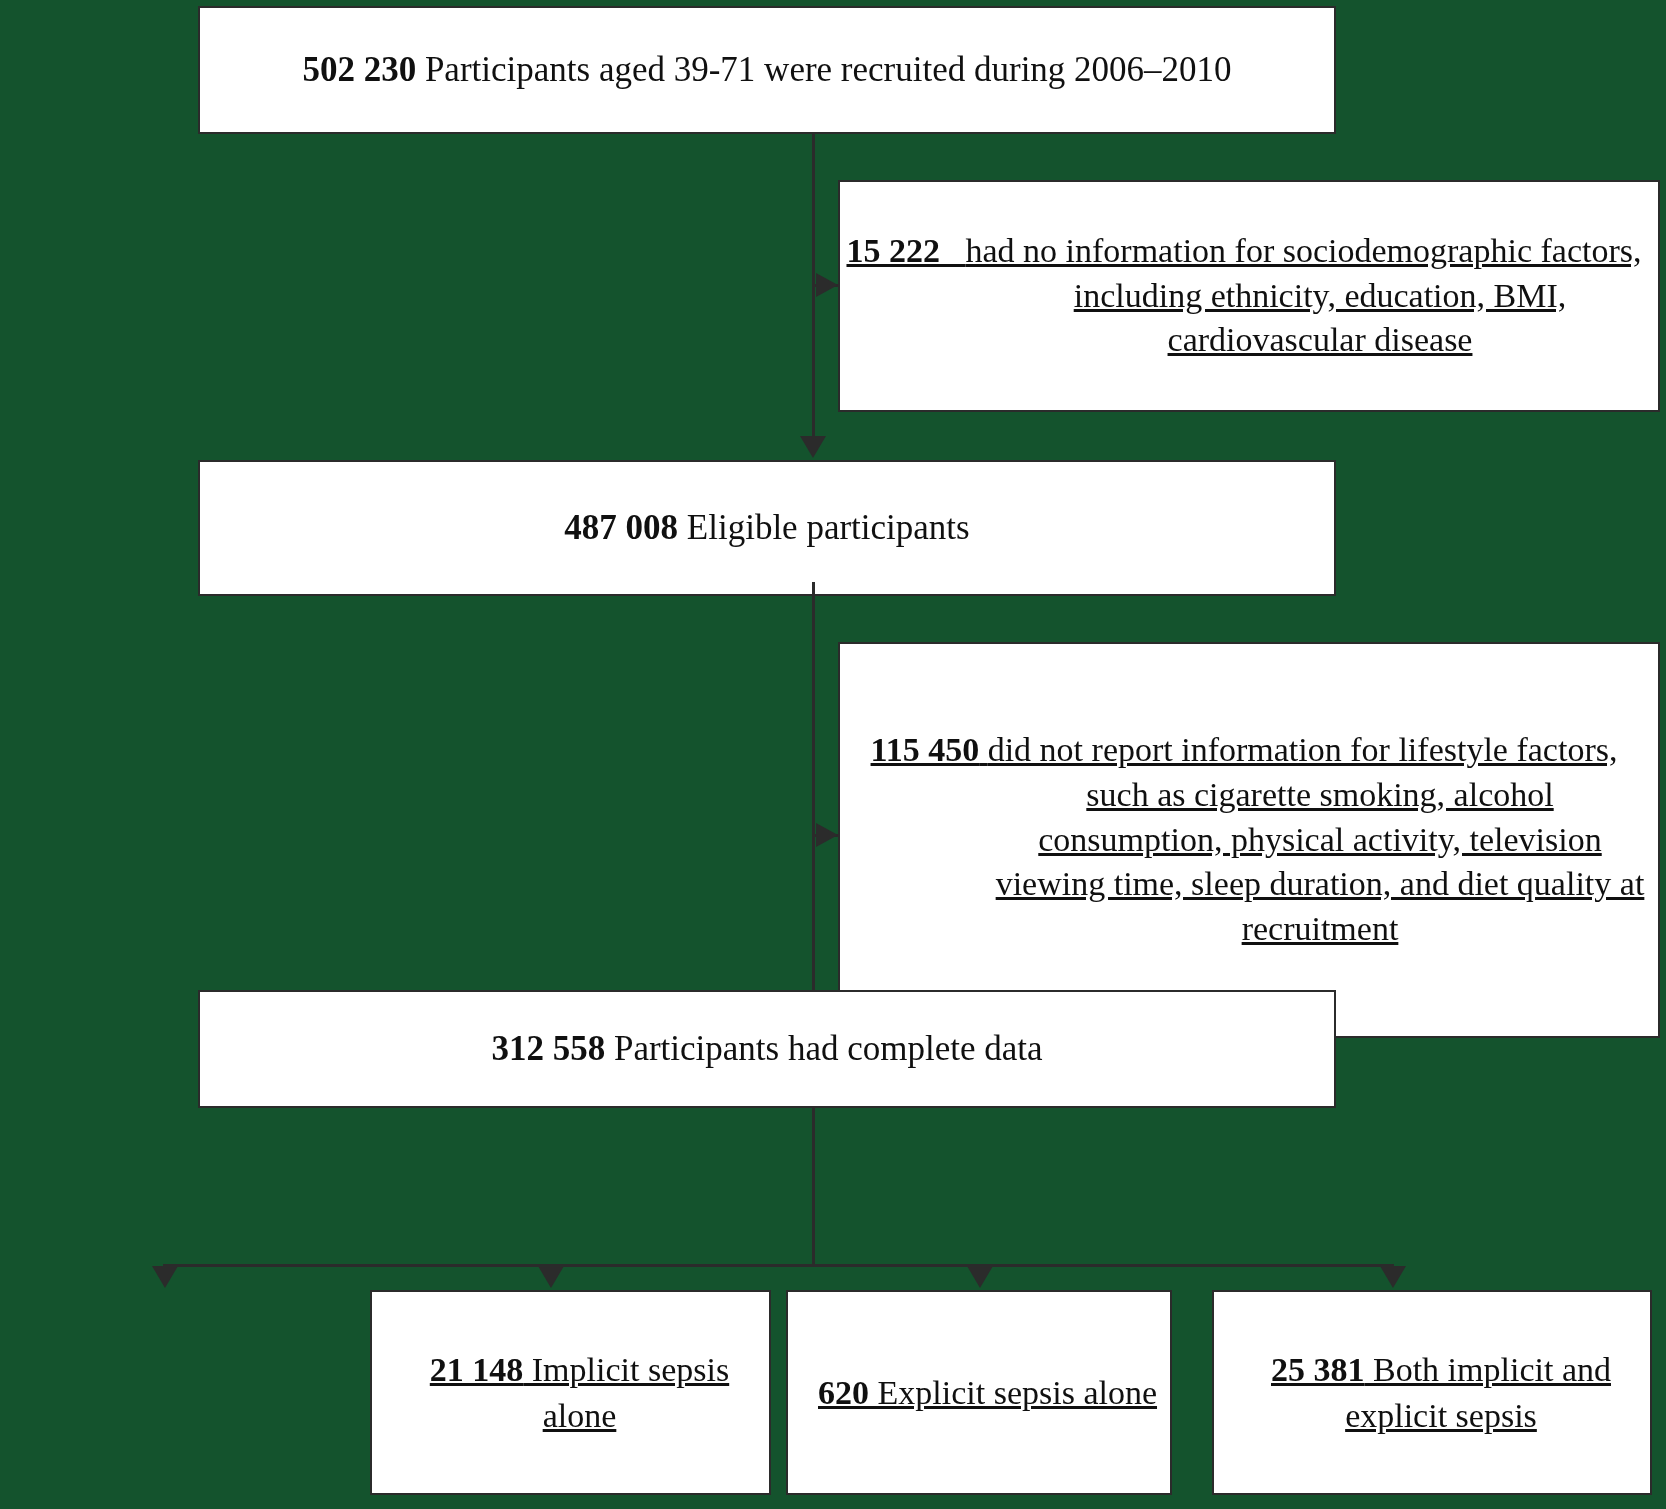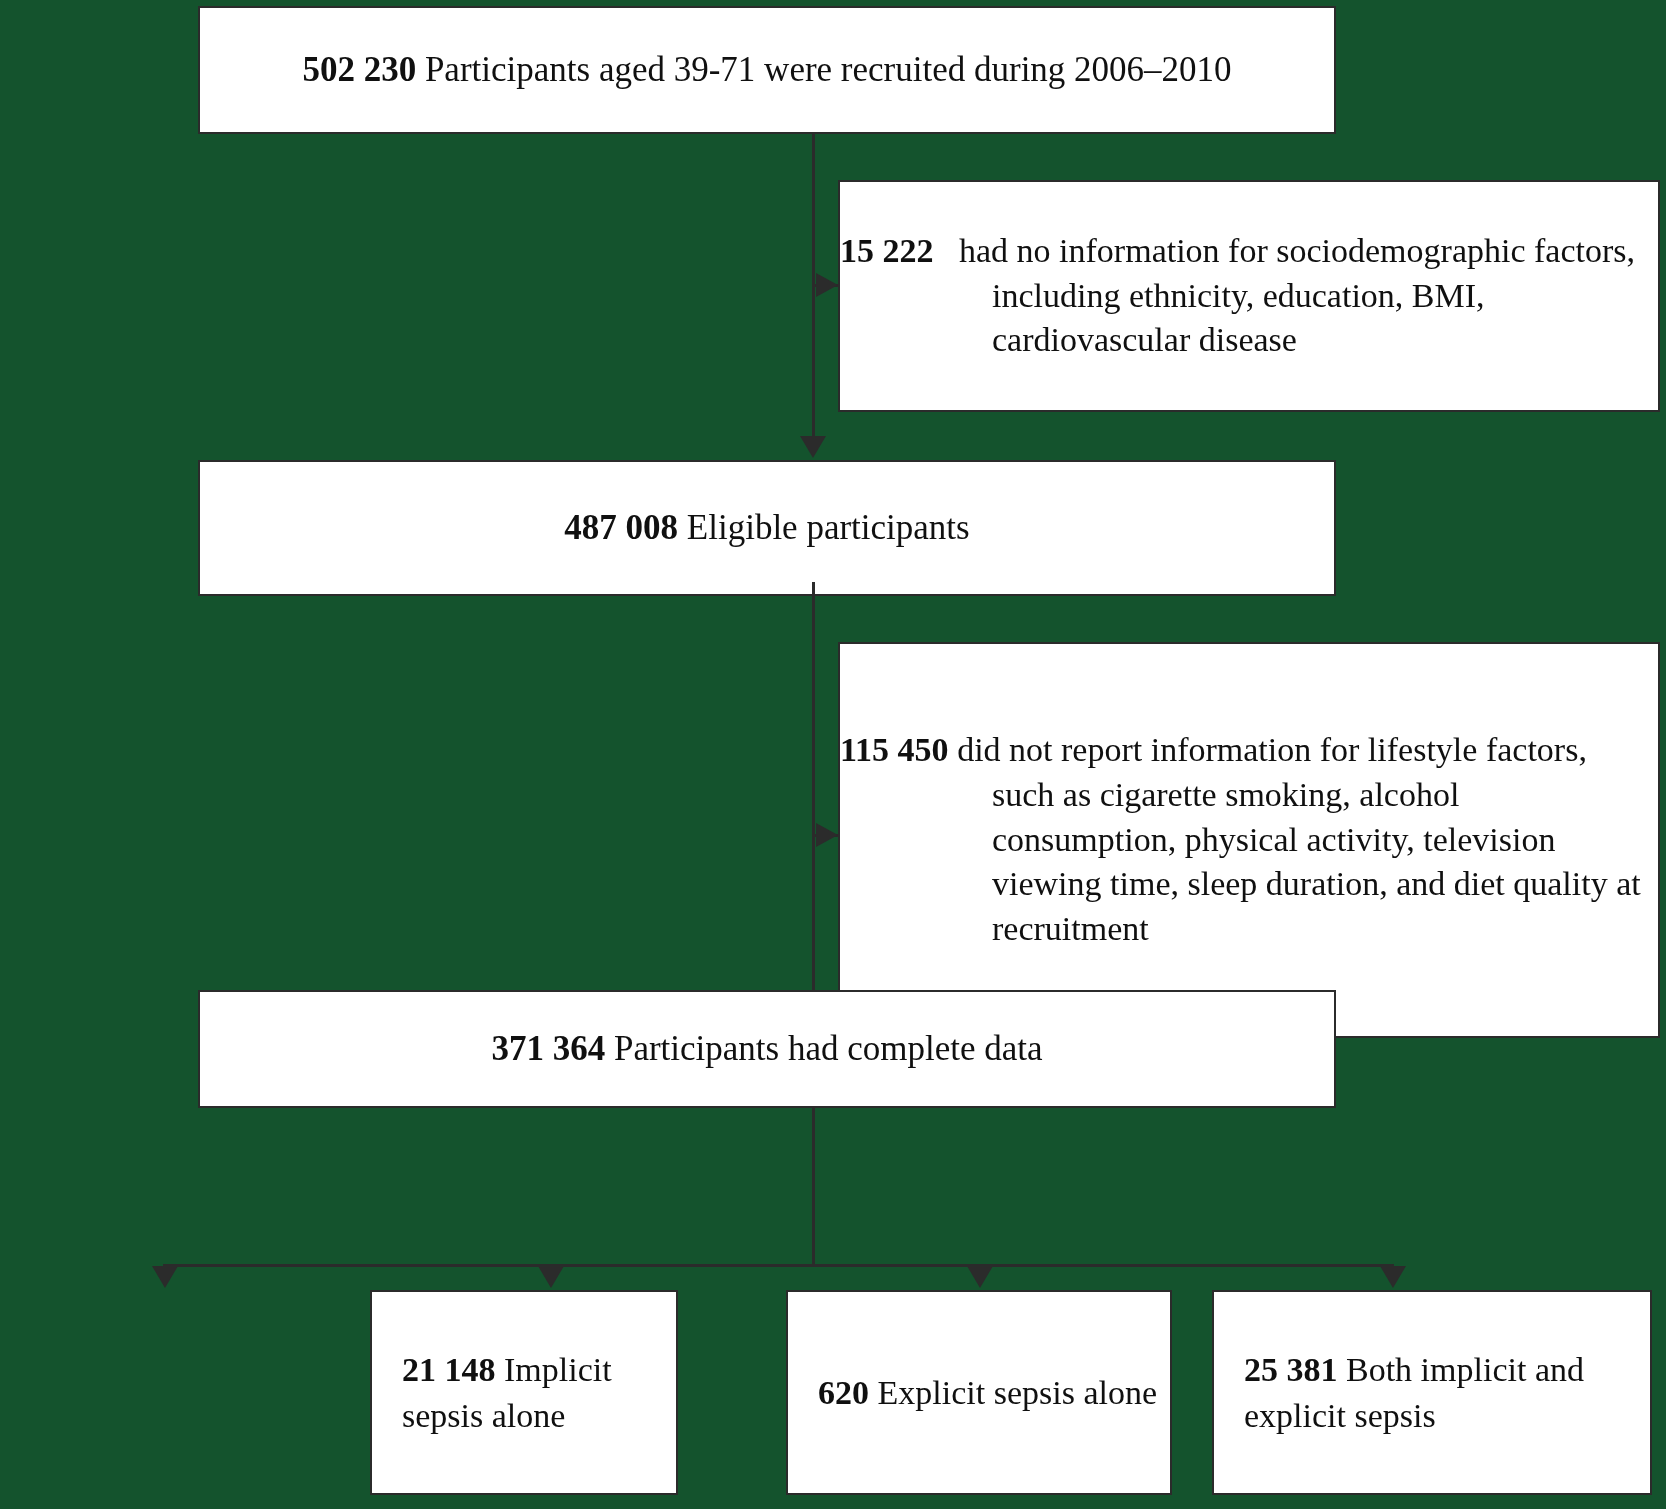--- a/index.html
+++ b/index.html
@@ -25,21 +25,22 @@
     background: #ffffff;
     display: flex;
     align-items: center;
   }
   .box-center {
     justify-content: center;
     text-align: center;
   }
   .box-left {
     justify-content: flex-start;
-    text-align: left;
+    text-align: center;
+    text-decoration: underline;
   }
   .box-text {
     display: block;
     line-height: 1.30;
     font-size: 35px;
     color: #101010;
   }
   .box-text .num {
     font-weight: bold;
   }
@@ -49,21 +50,21 @@
   #box-complete   { left: 198px; top: 990px;  width: 1138px; height: 118px; }
   
   #box-excl-1     { left: 838px; top: 180px;  width: 822px;  height: 232px; }
   #box-excl-2     { left: 838px; top: 642px;  width: 822px;  height: 396px; }
   .excl .box-text { font-size: 34px; line-height: 1.32; padding-left: 26px; padding-right: 10px; }
   .excl .hang     { display: block; padding-left: 152px; text-indent: -152px; }
   
   .outcome { top: 1290px; height: 205px; }
   .outcome .box-text { font-size: 34px; line-height: 1.34; padding-left: 30px; padding-right: 12px; }
   #box-out-1 { left: 4px;    width: 318px; }
-  #box-out-2 { left: 370px;  width: 308px; }
+  #box-out-2 { left: 370px;  width: 401px; }
   #box-out-3 { left: 786px;  width: 386px; }
   #box-out-4 { left: 1212px; width: 440px; }
 
   
   .vline {
     position: absolute;
     width: 3px;
     background: #2b2b2b;
   }
   .hline {
@@ -113,21 +114,21 @@
   <div class="vline" style="left:812px; top:582px; height:410px;"></div>
 
   <div class="hline" style="left:812px; top:834px; width:190px;"></div>
   <div class="arrow-right" style="left:816px; top:823px;"></div>
 
   <div class="box box-left excl" id="box-excl-2">
     <span class="box-text hang"><span class="num">115 450</span>&nbsp;<span>did not report information for lifestyle factors, such as cigarette smoking, alcohol consumption, physical activity, television viewing time, sleep duration, and diet quality at recruitment</span></span>
   </div>
 
   <div class="box box-center" id="box-complete">
-    <span class="box-text"><span class="num">371 364</span><span> Participants had complete data</span></span>
+    <span class="box-text"><span class="num">312 558</span><span> Participants had complete data</span></span>
   </div>
 
   <div class="vline" style="left:812px; top:1108px; height:158px;"></div>
   <div class="hline" style="left:163px; top:1264px; width:1231px;"></div>
 
   <div class="vline" style="left:163px;  top:1264px; height:6px;"></div>
   <div class="vline" style="left:163px;  top:1264px; height:0px;"></div>
   <div class="arrow-down" style="left:152px; top:1266px;"></div>
 
   <div class="vline" style="left:549px;  top:1264px; height:6px;"></div>

